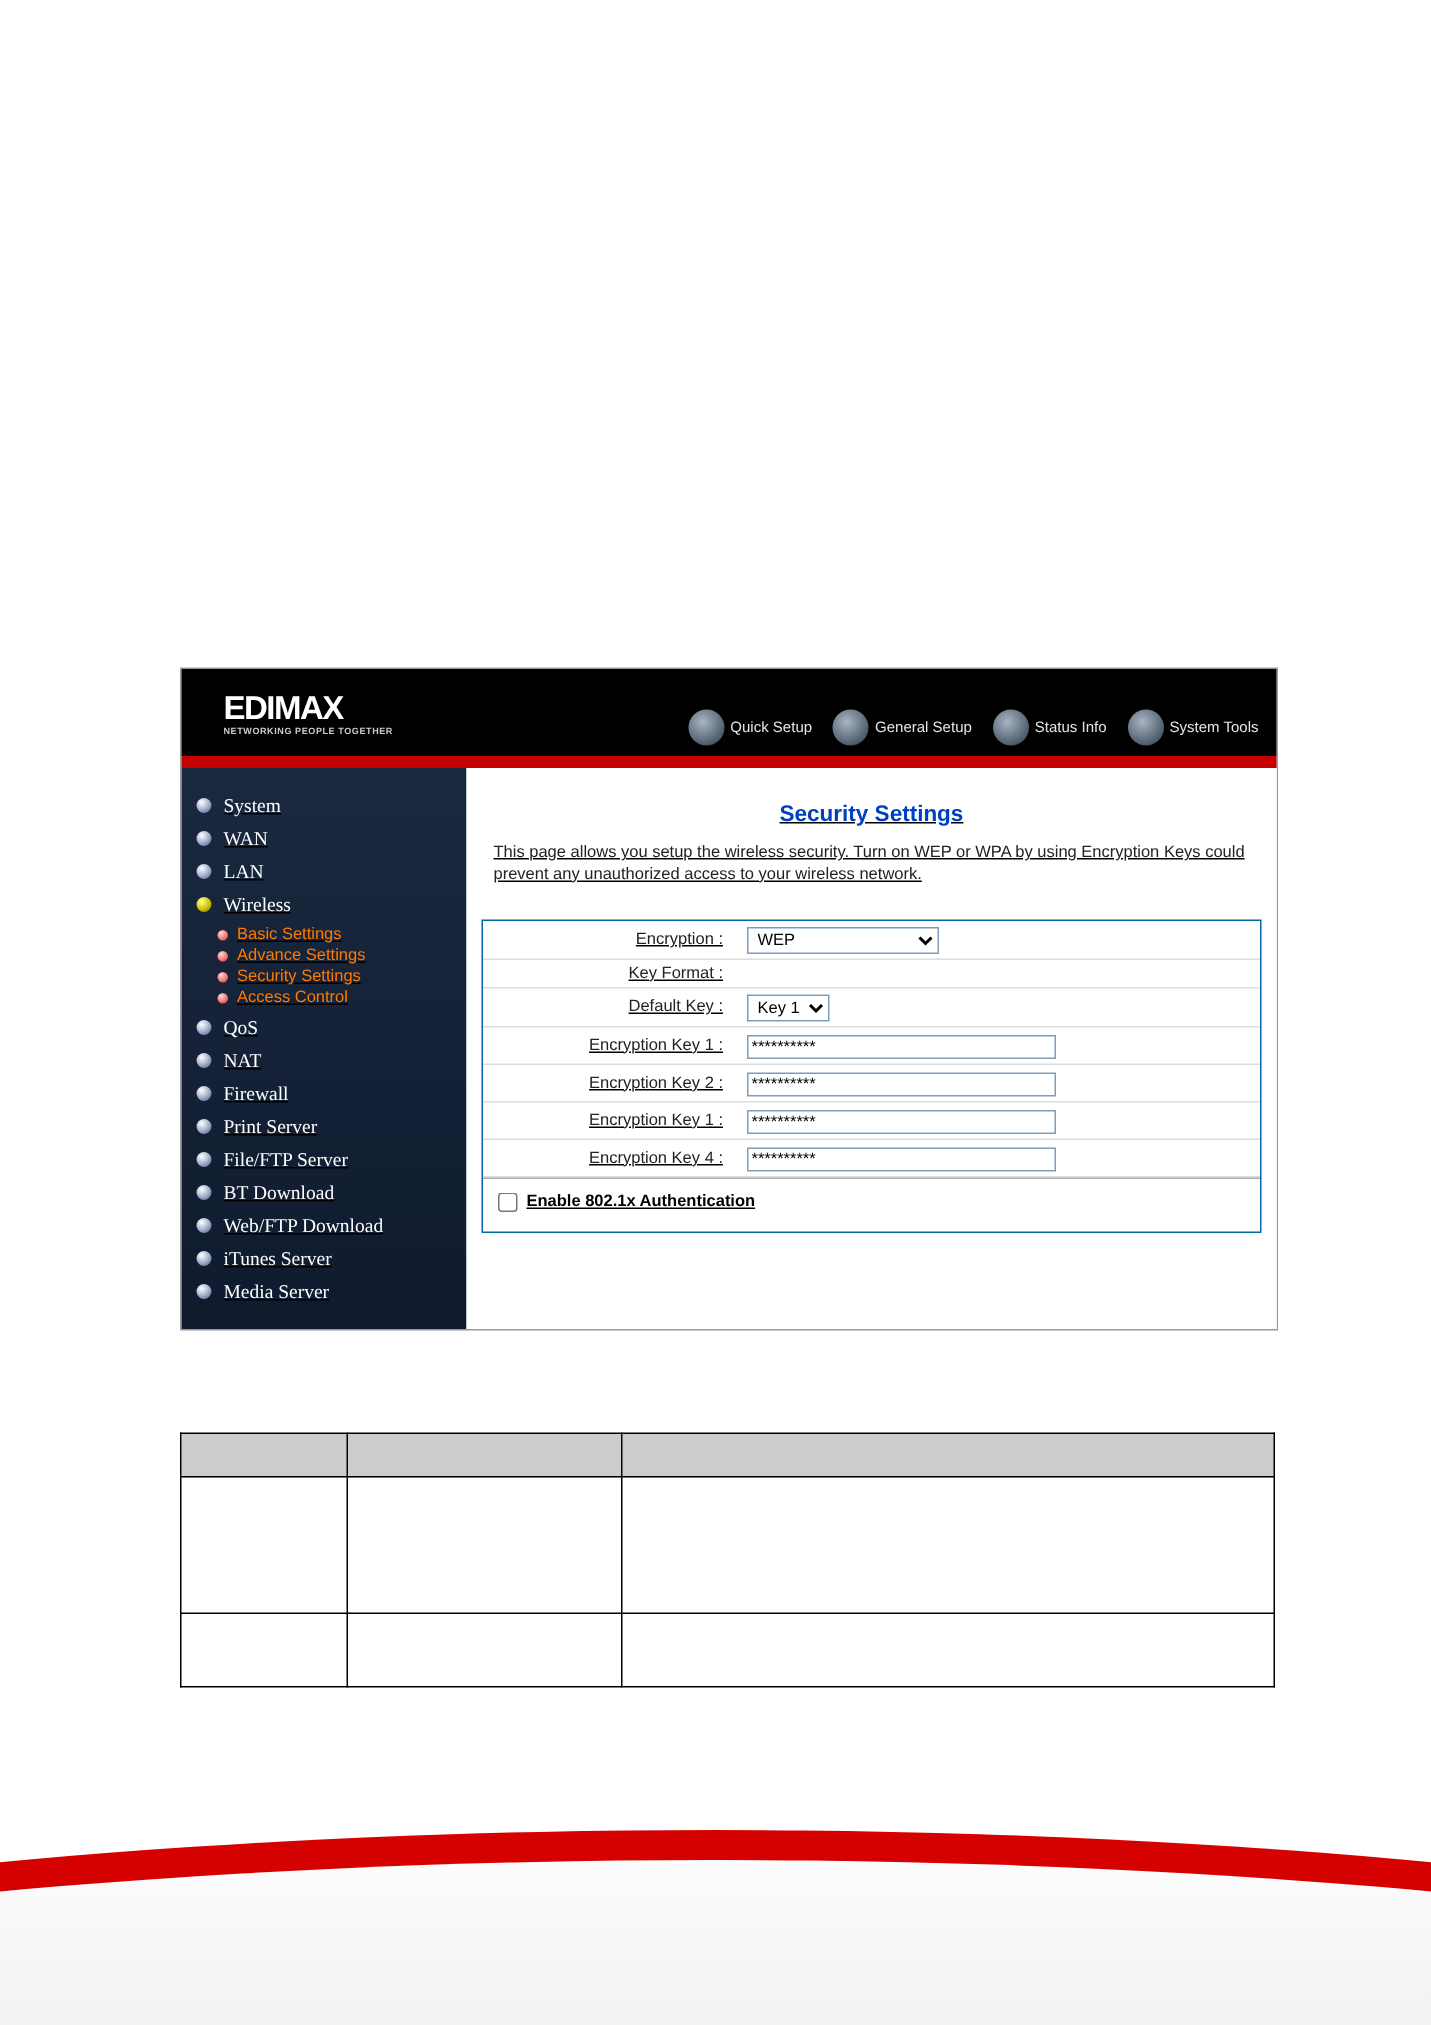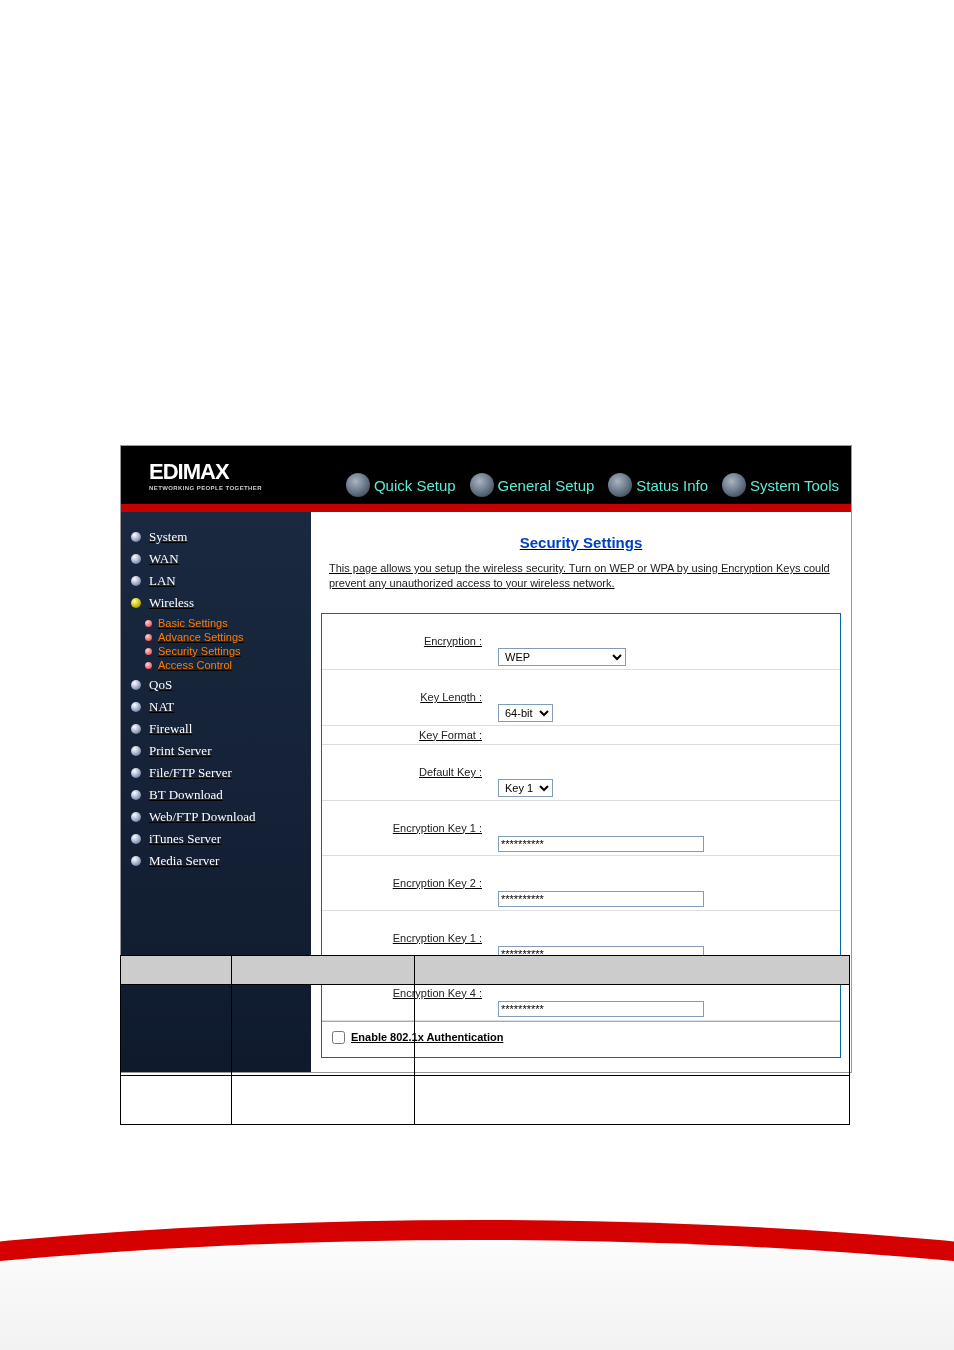--- a/index.html
+++ b/index.html
@@ -47,22 +47,22 @@
   color: #ccc;
 }
 .nav-tabs {
   position: absolute;
   right: 6px;
   top: 25px;
   display: flex;
   gap: 2px;
 }
 .nav-tab {
-  color: #5eead4;
-  font-size: 15px;
+  color: #e5e5e5;
+  font-size: 10px;
   padding: 2px 6px;
   display: flex;
   align-items: center;
   gap: 4px;
   cursor: pointer;
 }
 .nav-tab .globe {
   width: 24px;
   height: 24px;
   background: radial-gradient(circle at 40% 35%, #aab4c2, #5a6a7a 60%, #333 100%);
@@ -153,21 +153,20 @@
 .form-label {
   width: 160px;
   text-align: right;
   padding-right: 10px;
   font-size: 11px;
   color: #222;
 }
 .form-field {
   flex: 1;
   padding-left: 6px;
-  margin-top: 30px;
 }
 select, input[type=text], input[type=password] {
   font-size: 11px;
   border: 1px solid #7f9db9;
   background: #fff;
   padding: 1px 2px;
 }
 input[type=text], input[type=password] { width: 200px; }
 .sel-enc { width: 128px; }
 .sel-klen { width: 55px; }
@@ -346,24 +345,20 @@
     </div>
     <div class="main">
       <div class="page-title">Security Settings</div>
       <div class="page-desc">This page allows you setup the wireless security. Turn on WEP or WPA by using Encryption Keys could prevent any unauthorized access to your wireless network.</div>
       <div class="form-area">
         <div class="form-row">
           <div class="form-label">Encryption :</div>
           <div class="form-field"><select class="sel-enc"><option>WEP</option></select></div>
         </div>
         <div class="form-row">
-          <div class="form-label">Key Length :</div>
-          <div class="form-field"><select class="sel-klen"><option>64-bit</option></select></div>
-        </div>
-        <div class="form-row">
           <div class="form-label">Key Format :</div>
         </div>
         <div class="form-row">
           <div class="form-label">Default Key :</div>
           <div class="form-field"><select class="sel-dkey"><option>Key 1</option></select></div>
         </div>
         <div class="form-row">
           <div class="form-label">Encryption Key 1 :</div>
           <div class="form-field"><input type="text" value="**********" style=""></div>
         </div>

